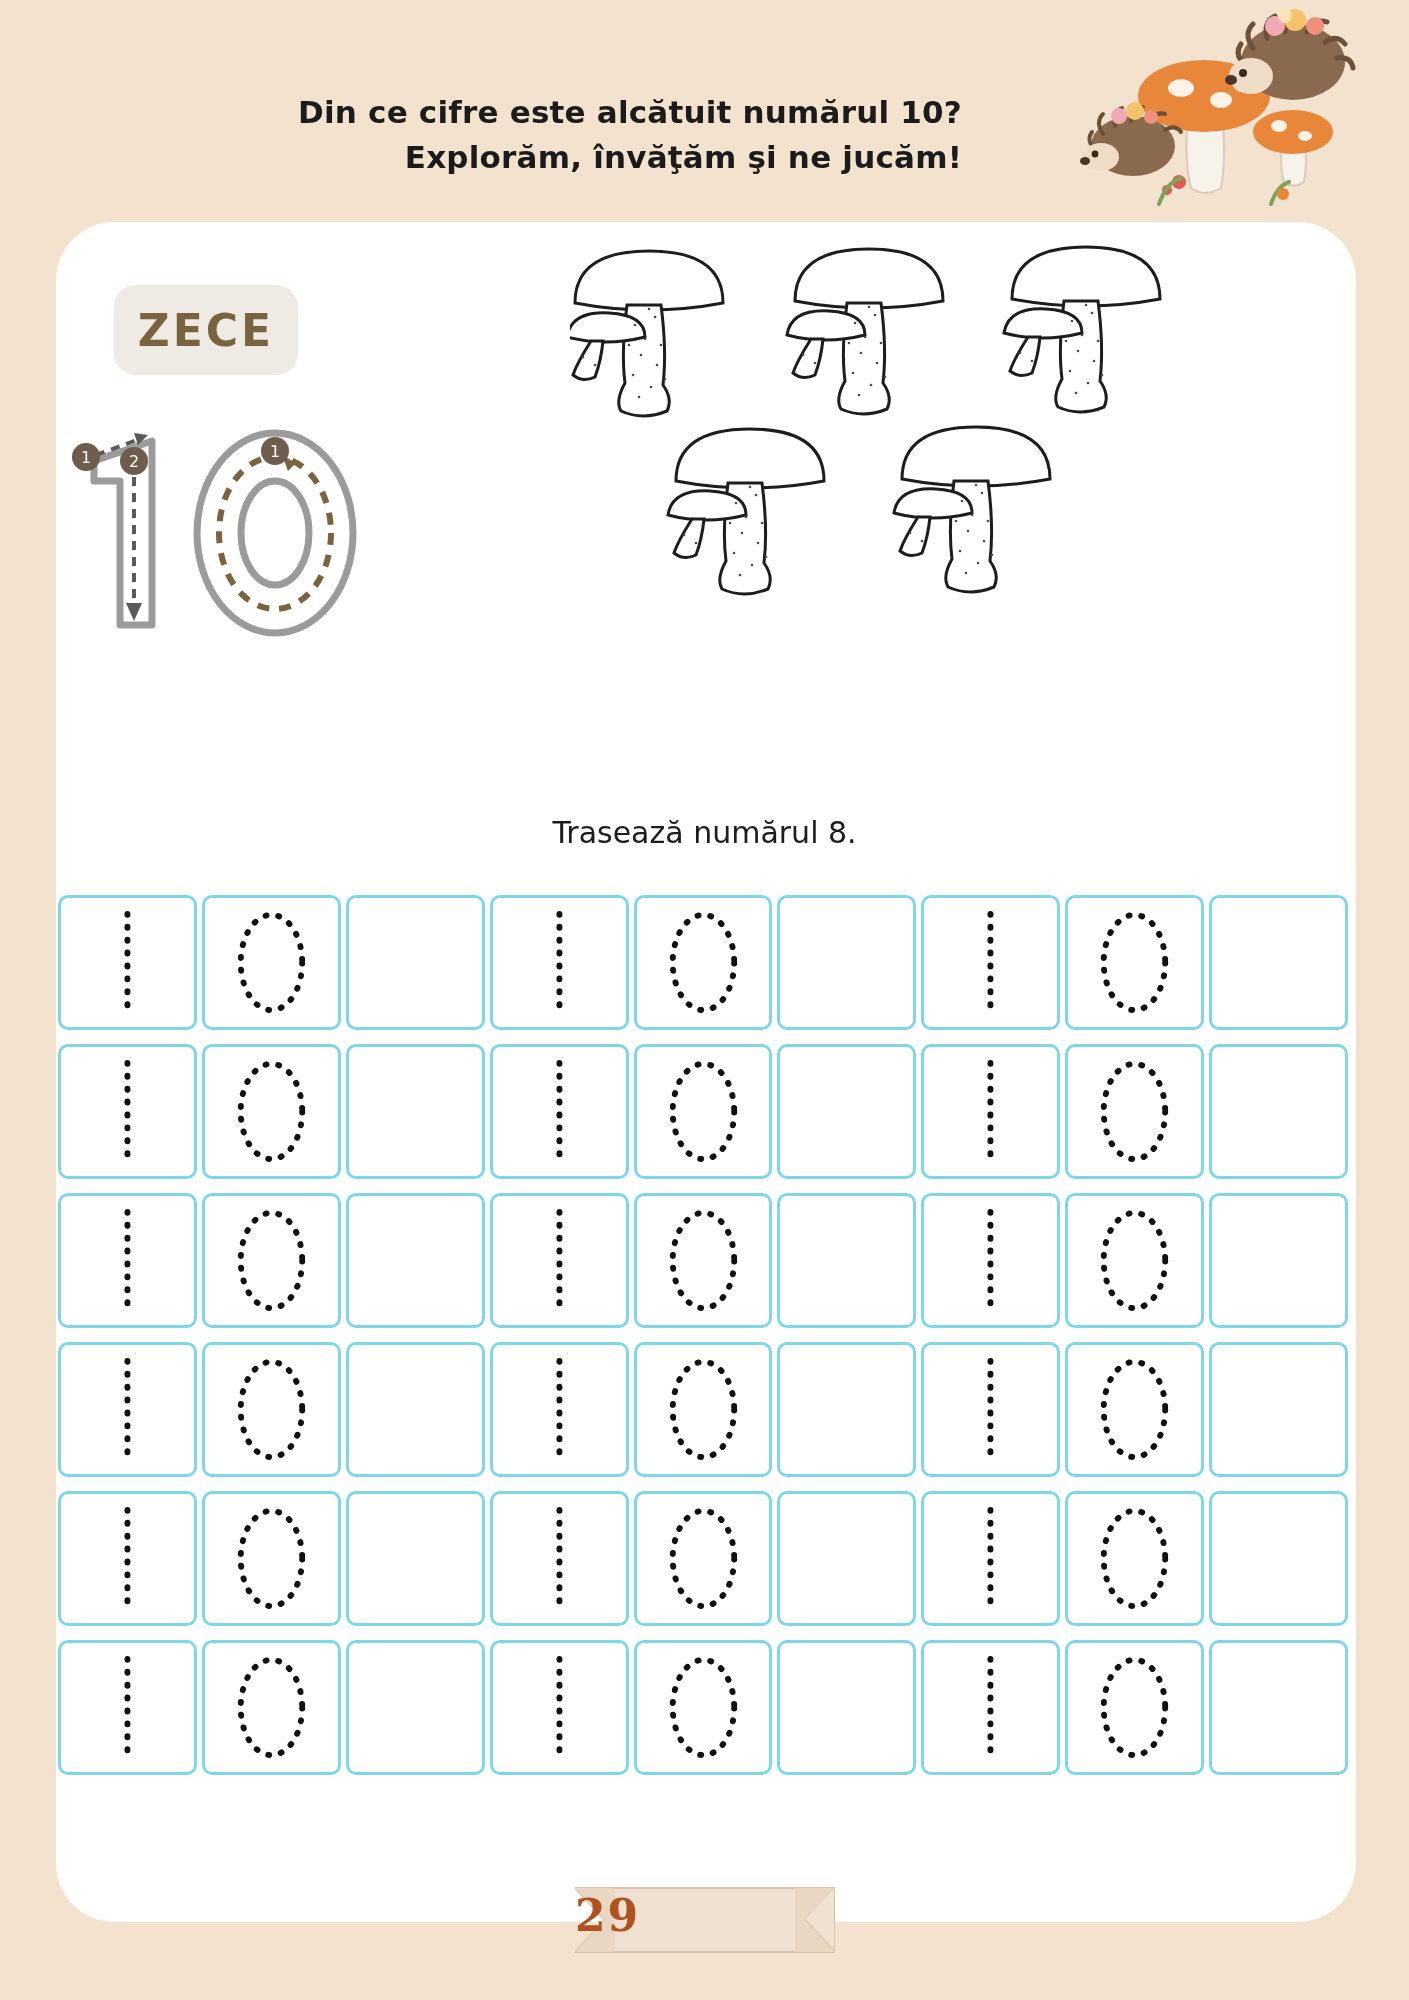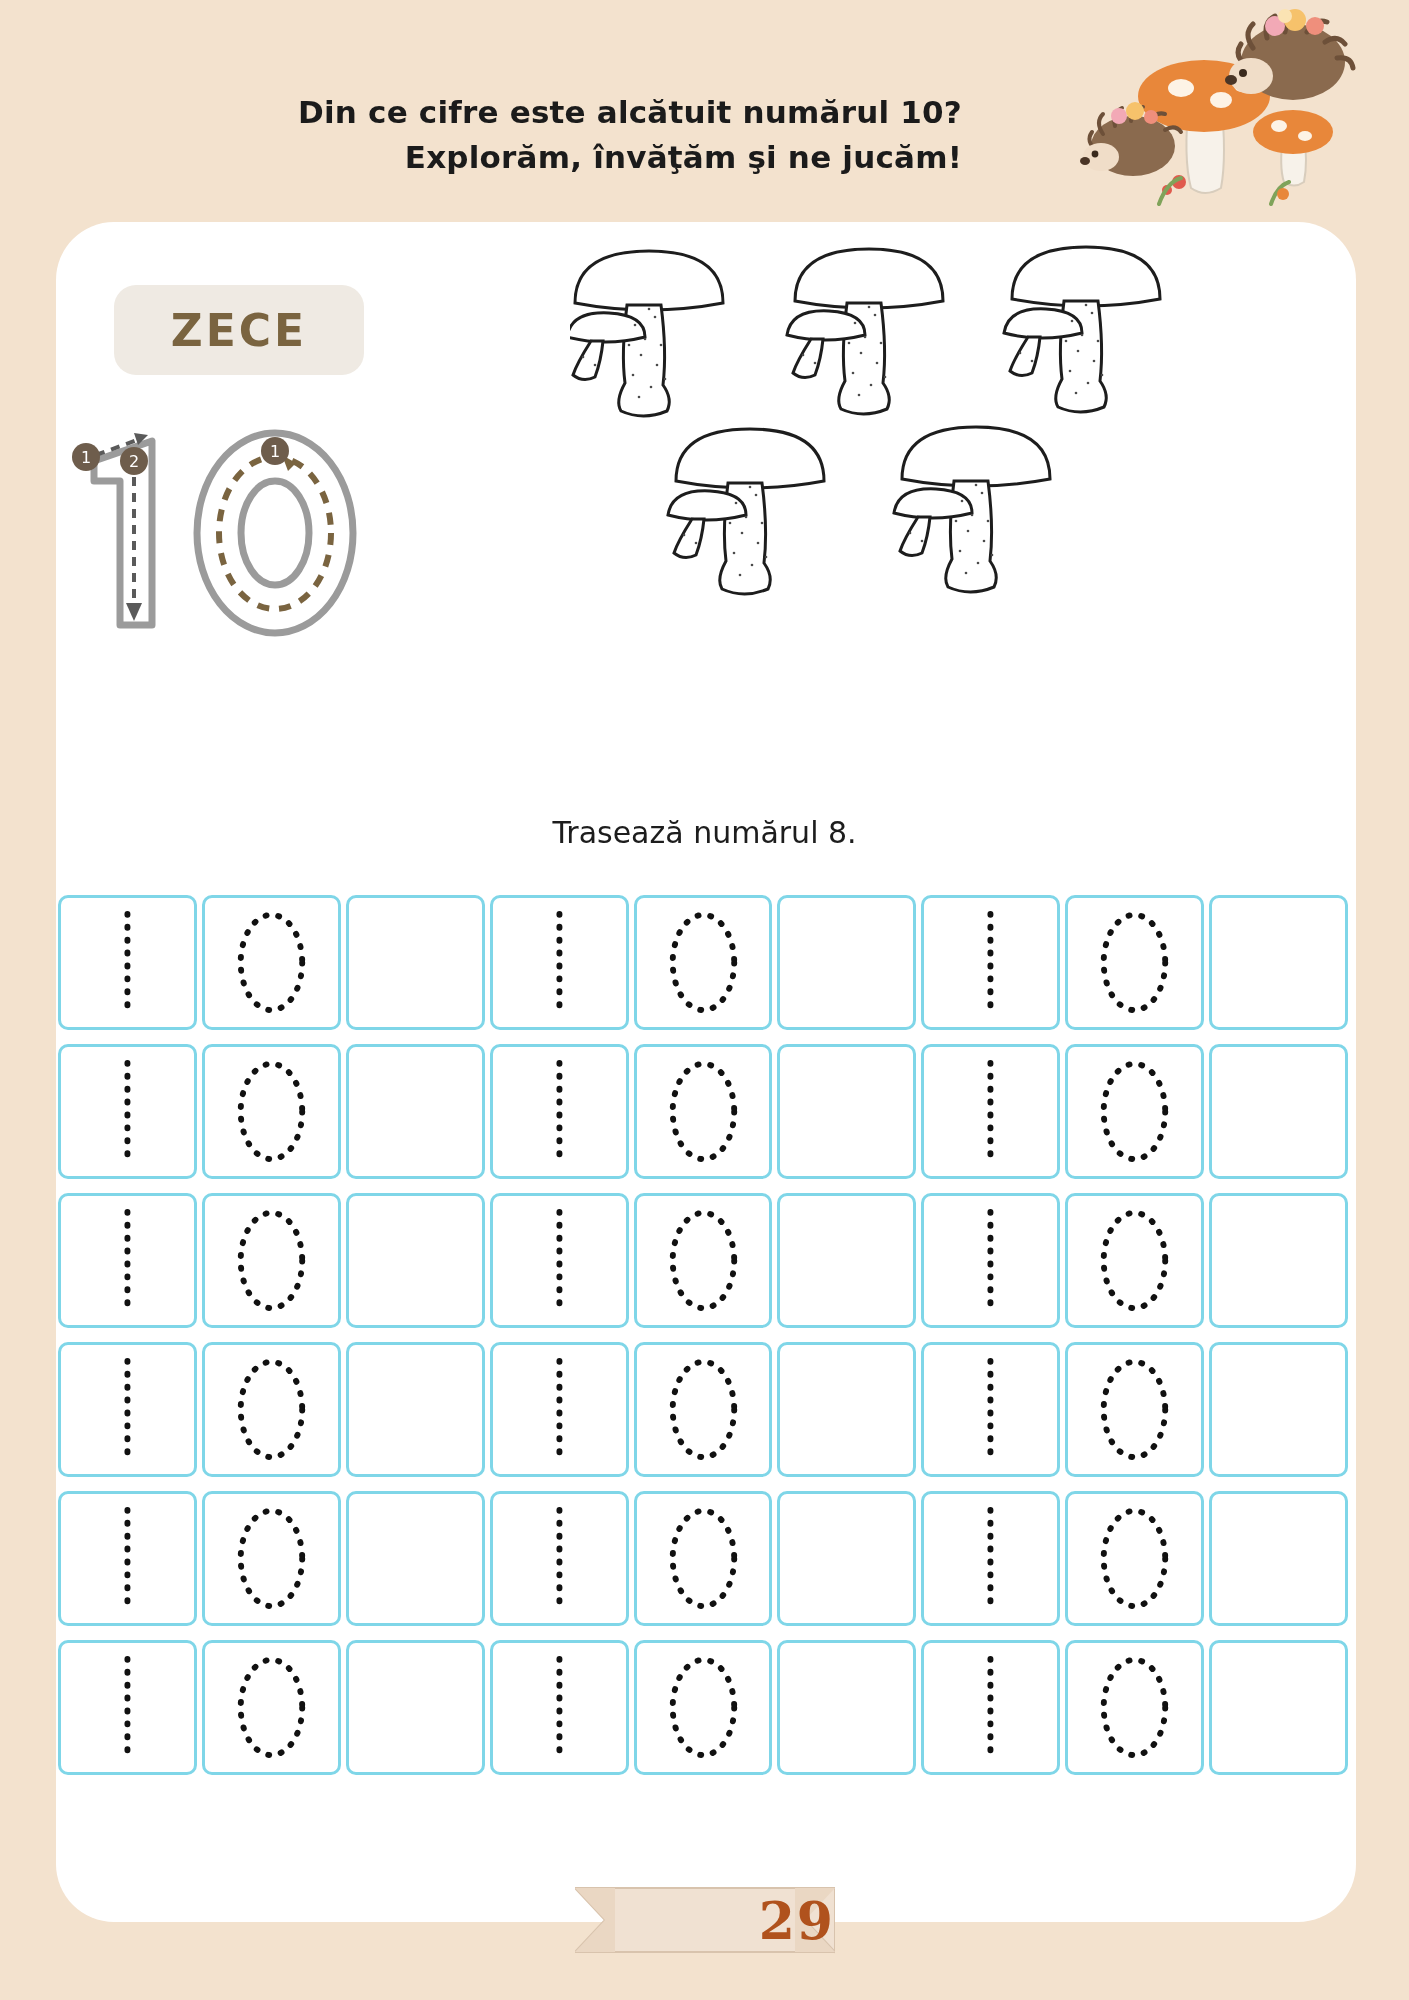--- a/index.html
+++ b/index.html
@@ -37,21 +37,21 @@
     position:absolute;
     left:56px;top:222px;
     width:1300px;height:1700px;
     background:#ffffff;
     border-radius:58px;
   }
 
   
   #word-badge{
     position:absolute;left:114px;top:285px;
-    width:250px;height:90px;
+    width:184px;height:90px;
     background:#efeae3;
     border-radius:22px;
     display:flex;align-items:center;justify-content:center;
   }
   #word-badge span{
     font-size:44px;font-weight:bold;color:#7a6440;letter-spacing:3px;
   }
 
   
   #big-number{
@@ -92,23 +92,23 @@
 
   .glyph{
     position:absolute;left:0;top:0;width:100%;height:100%;
   }
 
   
   #page-ribbon{
     position:absolute;left:575px;top:1880px;width:260px;height:80px;
   }
   #page-ribbon .pnum{
-    position:absolute;left:0;top:10px;width:260px;text-align:right;
+    position:absolute;left:0;top:10px;width:260px;text-align:left;
     font-family:"DejaVu Serif", serif;
-    font-size:52px;font-weight:bold;color:#b0521d;
+    font-size:44px;font-weight:bold;color:#b0521d;
     letter-spacing:2px;
   }
 </style>
 </head>
 <body>
 
 <div id="header">
 
   <div id="title-block">
     <div class="title-line">Din ce cifre este alcătuit numărul 10?</div>

